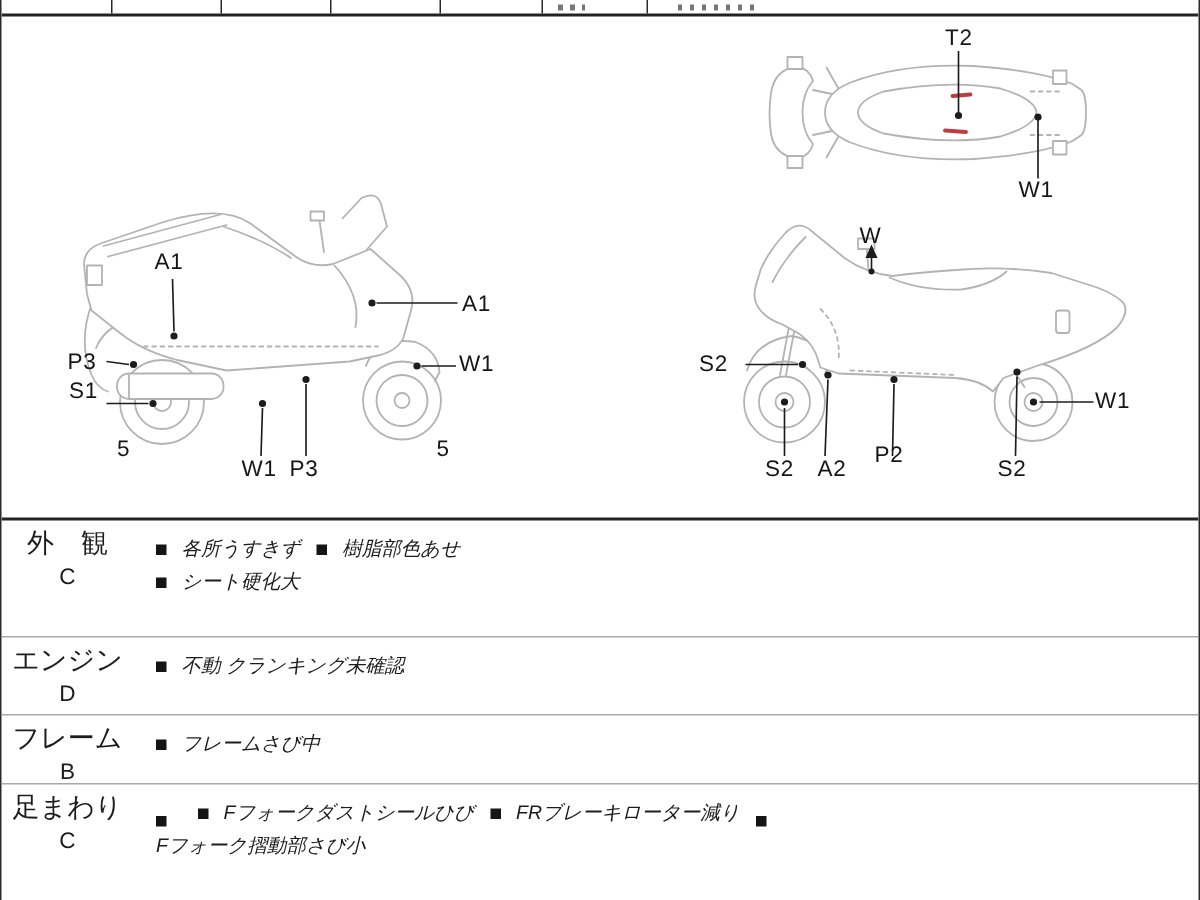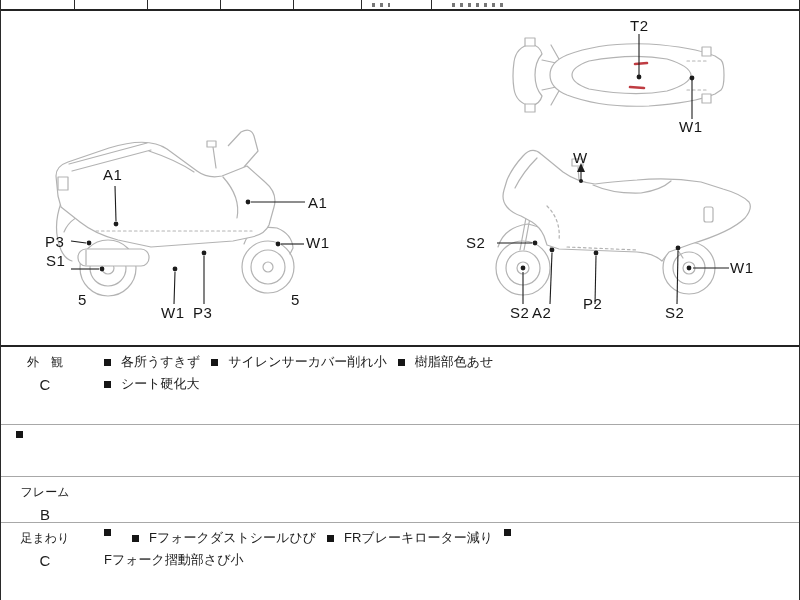--- a/index.html
+++ b/index.html
@@ -20,24 +20,24 @@
   .dlabel{position:absolute;font-size:15px;line-height:17px;color:#161616;white-space:nowrap;letter-spacing:.5px;}
   
   .cond-table{position:absolute;left:0;right:0;top:345px;bottom:0;border-top:2px solid #232323;}
   .cond-row{position:relative;display:flex;box-sizing:border-box;padding-top:6px;}
   .cond-row + .cond-row{border-top:1px solid var(--sep);}
   .cond-row:nth-child(1){height:77px}
   .cond-row:nth-child(2){height:52px}
   .cond-row:nth-child(3){height:46px}
   .cond-row:nth-child(4){height:69px}
   .cat-col{width:88px;flex:none;text-align:center;}
-  .cat{font-size:12px;line-height:18px;}
+  .cat{font-size:18px;line-height:18px;}
   .grade{font-size:15px;line-height:16px;margin-top:6px;}
   .content-col{flex:1;padding-left:15px;min-width:0;}
-  .cline{display:flex;align-items:flex-start;height:22px;}
+  .cline{display:flex;align-items:flex-end;height:22px;font-style:italic;}
   .seg{display:flex;align-items:center;margin-right:11px;font-size:13px;white-space:nowrap;}
   .sq{width:7px;height:7px;background:#151515;margin-right:10px;flex:none;}
   svg{position:absolute;left:0;top:0;pointer-events:none;}
   .o{fill:none;stroke:var(--outline);stroke-width:1.2;stroke-linejoin:round;stroke-linecap:round;}
   .ow{fill:#fff;stroke:var(--outline);stroke-width:1.2;stroke-linejoin:round;}
   .ld{stroke:var(--ink);stroke-width:1.1;fill:none;}
   .dot{fill:var(--ink);stroke:none;}
   .dsh{stroke-dasharray:2.5 3;}
   .red{stroke:var(--damage);stroke-width:2.6;fill:none;stroke-linecap:round;}
 </style>
@@ -161,68 +161,77 @@
   <div class="dlabel" style="left:45px;top:252px">S1</div>
   <div class="dlabel" style="left:77px;top:291px">5</div>
   <div class="dlabel" style="left:160px;top:304px">W1</div>
   <div class="dlabel" style="left:192px;top:304px">P3</div>
   <div class="dlabel" style="left:290px;top:291px">5</div>
 
   <div class="dlabel" style="left:572px;top:149px">W</div>
   <div class="dlabel" style="left:465px;top:234px">S2</div>
   <div class="dlabel" style="left:729px;top:259px">W1</div>
   <div class="dlabel" style="left:509px;top:304px">S2</div>
-  <div class="dlabel" style="left:531px;top:304px">A2</div>
+  <div class="dlabel" style="left:544px;top:304px">A2</div>
   <div class="dlabel" style="left:582px;top:295px">P2</div>
   <div class="dlabel" style="left:664px;top:304px">S2</div>
 
   <div class="cond-table">
     <div>
         <div class="cond-row">
           <div class="cat-col">
             <div class="cat">外　観</div>
             <div class="grade">C</div>
           </div>
           <div class="content-col">
             <div class="cline">
               <div class="seg">
                 <div class="sq"></div>
                 <span>各所うすきず</span>
               </div>
               <div class="seg">
                 <div class="sq"></div>
-                <span>サイレンサーカバー削れ小</span>
-              </div>
-              <div class="seg">
-                <div class="sq"></div>
                 <span>樹脂部色あせ</span>
               </div>
             </div>
             <div class="cline">
               <div class="seg">
                 <div class="sq"></div>
                 <span>シート硬化大</span>
               </div>
             </div>
           </div>
         </div>
         <div class="cond-row">
-          <div class="content-col">
-            <div class="cline">
-              <div class="seg">
-                <div class="sq"></div>
+          <div class="cat-col">
+            <div class="cat">エンジン</div>
+            <div class="grade">D</div>
+          </div>
+          <div class="content-col">
+            <div class="cline">
+              <div class="seg">
+                <div class="sq"></div>
+                <span>不動 クランキング未確認</span>
               </div>
             </div>
           </div>
         </div>
         <div class="cond-row">
           <div class="cat-col">
             <div class="cat">フレーム</div>
             <div class="grade">B</div>
           </div>
+          <div class="content-col">
+            <div class="cline">
+              <div class="seg">
+                <div class="sq"></div>
+                <span>フレームさび中</span>
+              </div>
+            </div>
+          </div>
         </div>
         <div class="cond-row">
           <div class="cat-col">
             <div class="cat">足まわり</div>
             <div class="grade">C</div>
           </div>
           <div class="content-col">
             <div class="cline">
               <div class="seg">
                 <div class="sq"></div>

